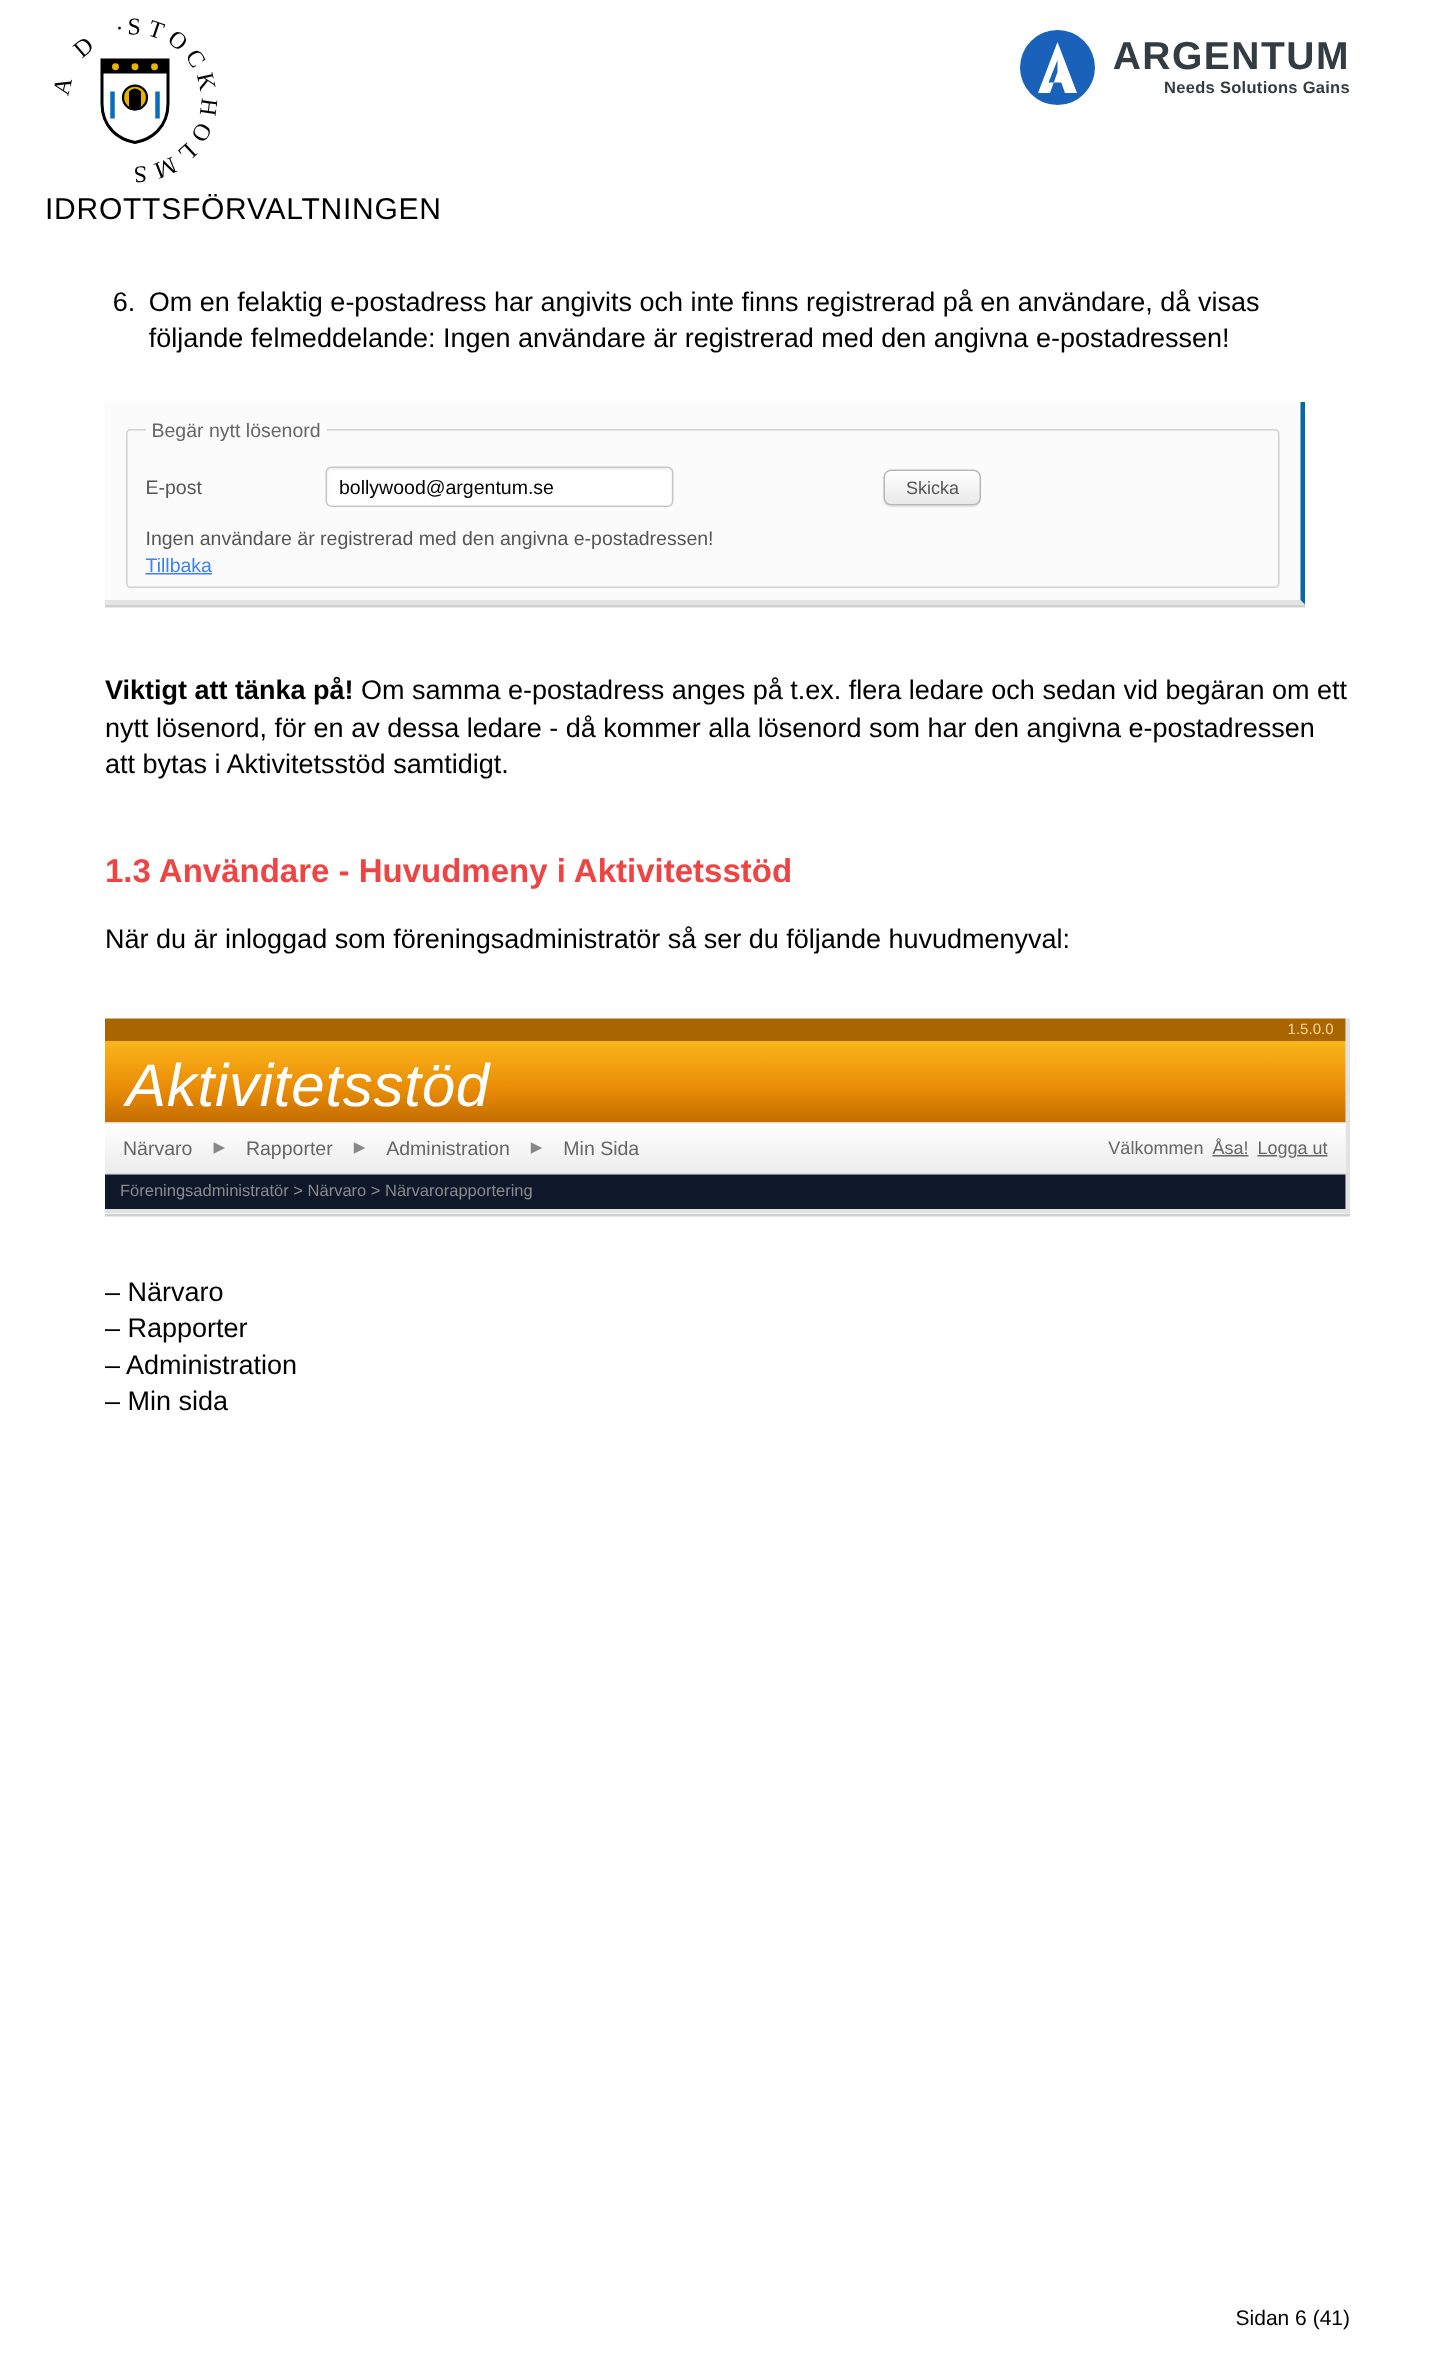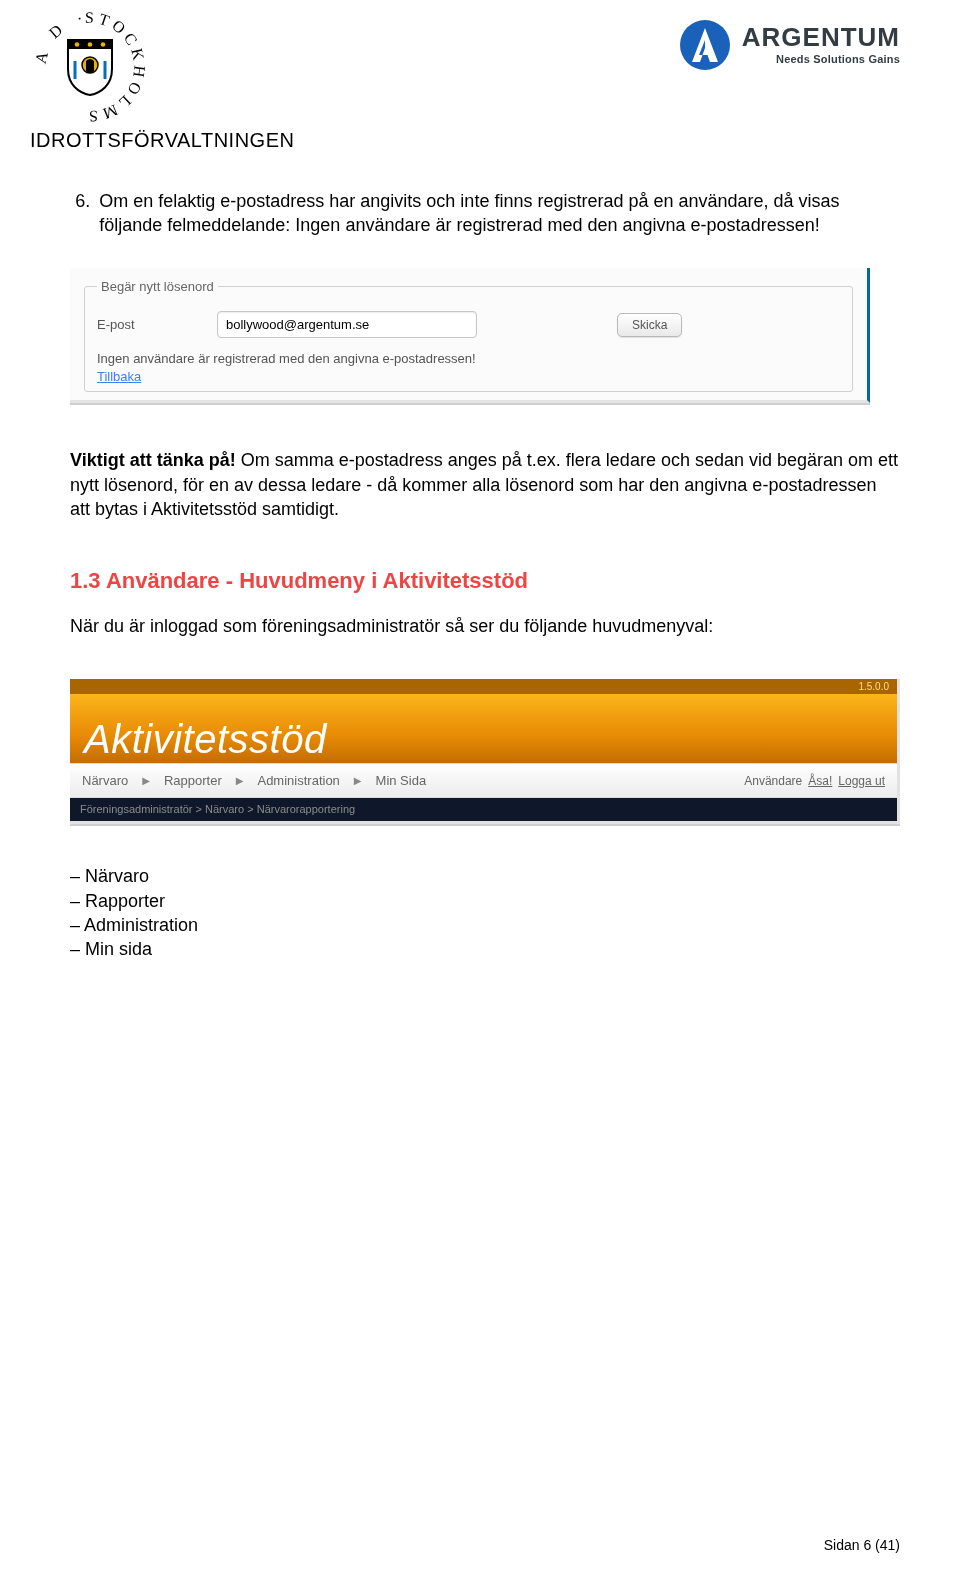--- a/index.html
+++ b/index.html
@@ -104,21 +104,21 @@
     padding: 10px 12px 6px 12px;
     margin:0;
   }
   .ss1 legend { padding: 0 4px; color:#666; font-size:13px; }
   .ss1 .row { display:flex; align-items:center; gap: 50px; margin: 6px 0 12px; }
   .ss1-label { width: 70px; }
   .ss1-input {
     font-family: Verdana, Arial, sans-serif;
     font-size:13px;
     padding: 5px 8px;
-    width: 260px;
+    width: 232px;
     border:1px solid #c7c7c7;
     border-radius:4px;
     background: #fff;
     box-shadow: inset 0 1px 2px rgba(0,0,0,.08);
   }
   .ss1-btn {
     margin-left: 90px;
     font-family: Verdana, Arial, sans-serif;
     font-size:12px;
     padding: 4px 14px;
@@ -152,21 +152,21 @@
   }
   .ss2-version {
     background:#a96600;
     color:#ffd79a;
     text-align:right;
     font-size:10px;
     padding: 1px 8px 0 0;
   }
   .ss2-banner {
     background: linear-gradient(#fbb51a, #e88b06 60%, #c36d00);
-    padding: 25px 14px 4px 14px;
+    padding: 10px 14px 4px 14px;
     position:relative;
     overflow:hidden;
   }
   .ss2-title {
     font-family: "Arial Narrow", Arial, sans-serif;
     color:#fff;
     font-size:40px;
     letter-spacing:0.5px;
     font-style:italic;
     line-height:1;
@@ -292,21 +292,21 @@
         <div class="items">
           <span>Närvaro</span>
             <span class="chev">▶</span>
           <span>Rapporter</span>
             <span class="chev">▶</span>
           <span>Administration</span>
             <span class="chev">▶</span>
           <span>Min Sida</span>
         </div>
         <div class="right">
-          <span>Användare </span>
+          <span>Välkommen </span>
           <span class="ul">Åsa!</span>
           <span class="ul">Logga ut</span>
         </div>
       </div>
       <div class="ss2-crumbs">Föreningsadministratör &gt; Närvaro &gt; Närvarorapportering</div>
     </div>
 
     <div class="dash-list">
       <div>Närvaro</div>
       <div>Rapporter</div>

